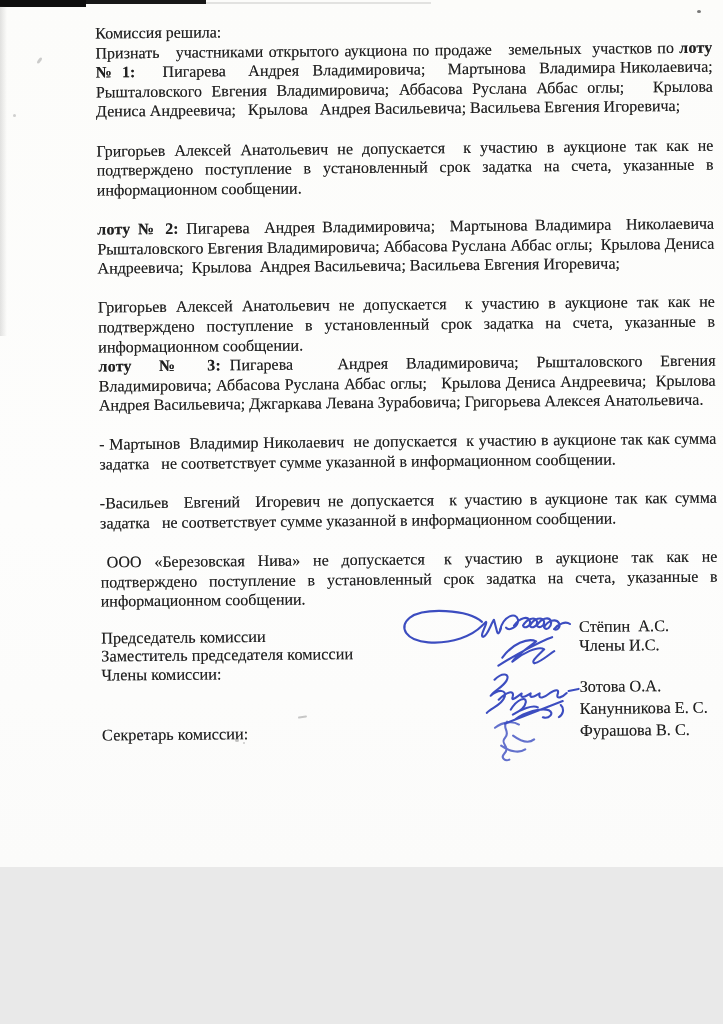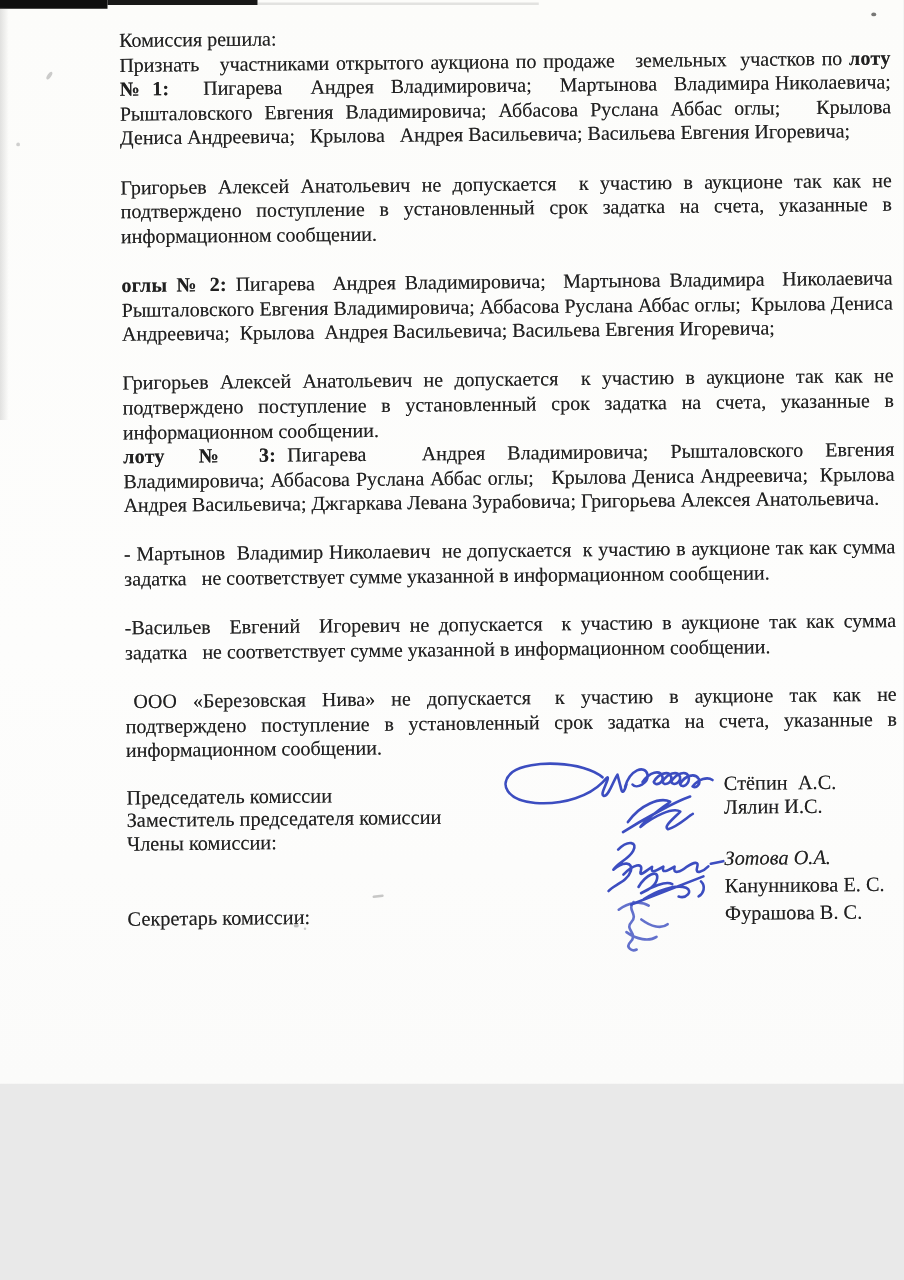--- a/index.html
+++ b/index.html
@@ -44,21 +44,21 @@
   .sig-block { position: relative; height: 215px; margin-top: 3px; }
   .role, .name {
     position: absolute;
     font-size: 16.3px; line-height: 19px;
     white-space: pre;
     text-shadow: 0 0 .35px rgba(25,25,25,.5);
   }
   .name { left: 478px; }
   .role { left: 0; }
   .r1 { top: 14px; }  .r2 { top: 32px; }  .r3 { top: 51px; }  .r4 { top: 111px; }
-  .n1 { top: 7px;  }  .n2 { top: 26px; }  .n3 { top: 67px; font-style: italic; }  .n4 { top: 89px; }  .n5 { top: 111px; }
+  .n1 { top: 7px;  }  .n2 { top: 26px; }  .n3 { top: 67px; }  .n4 { top: 89px; }  .n5 { top: 111px; }
 
   .sig-svg { position: absolute; left: 293px; top: -31px; width: 215px; height: 190px; }
   .sig-svg path { fill: none; stroke-width: 2.1; stroke-linecap: round; stroke-linejoin: round; }
   .ink-light { opacity: .8; }
 </style>
 </head>
 <body>
 
 <div class="sheet">
 
@@ -67,21 +67,21 @@
   <div class="bar-c"></div>
   <div class="edge-left"></div>
 
   <div class="content">
     <p class="para"><span>Комиссия решила:</span></p>
 
     <p class="para"><span>Признать   участниками открытого аукциона по продаже   земельных  участков по </span><span class="b">лоту  №  1:</span><span>      Пигарева     Андрея   Владимировича;     Мартынова   Владимира Николаевича; Рышталовского Евгения Владимировича; Аббасова Руслана Аббас оглы;   Крылова Дениса Андреевича;   Крылова   Андрея Васильевича; Васильева Евгения Игоревича;</span></p>
 
     <p class="para mt">Григорьев Алексей Анатольевич не допускается  к участию в аукционе так как не подтверждено  поступление  в  установленный  срок  задатка  на  счета,  указанные  в информационном сообщении.</p>
 
-    <p class="para mt"><span class="b">оглы № 2:</span><span> Пигарева  Андрея Владимировича;  Мартынова Владимира  Николаевича Рышталовского Евгения Владимировича; Аббасова Руслана Аббас оглы;  Крылова Дениса Андреевича;  Крылова  Андрея Васильевича; Васильева Евгения Игоревича;</span></p>
+    <p class="para mt"><span class="b">лоту № 2:</span><span> Пигарева  Андрея Владимировича;  Мартынова Владимира  Николаевича Рышталовского Евгения Владимировича; Аббасова Руслана Аббас оглы;  Крылова Дениса Андреевича;  Крылова  Андрея Васильевича; Васильева Евгения Игоревича;</span></p>
 
     <p class="para mt">Григорьев Алексей Анатольевич не допускается  к участию в аукционе так как не подтверждено  поступление  в  установленный  срок  задатка  на  счета,  указанные  в информационном сообщении.</p>
 
     <p class="para"><span class="b">лоту   №   3:</span><span> Пигарева     Андрея  Владимировича;  Рышталовского  Евгения Владимировича; Аббасова Руслана Аббас оглы;   Крылова Дениса Андреевича;  Крылова  Андрея Васильевича; Джгаркава Левана Зурабовича; Григорьева Алексея Анатольевича.</span></p>
 
     <p class="para mt">- Мартынов  Владимир Николаевич  не допускается  к участию в аукционе так как сумма задатка   не соответствует сумме указанной в информационном сообщении.</p>
 
     <p class="para mt">-Васильев  Евгений  Игоревич не допускается  к участию в аукционе так как сумма задатка   не соответствует сумме указанной в информационном сообщении.</p>
 
     <p class="para mt"> ООО  «Березовская  Нива»  не  допускается   к  участию  в  аукционе  так  как  не подтверждено  поступление  в  установленный  срок  задатка  на  счета,  указанные  в информационном сообщении.</p>
@@ -95,21 +95,21 @@
       <svg class="sig-svg" viewBox="0 0 215 190">
         <path d="M88,42 C74,29 30,27 16,37 C4,47 12,60 34,62 C58,64 78,56 88,46 C91,43 93,40 92,44 C90,50 86,56 89,57 C93,57 97,44 100,40 L103,52 C104,56 106,52 107,48" stroke="#3c4dc0"></path>
         <path d="M106,50 C110,36 122,32 124,40 C125,47 115,52 112,48 M120,46 C126,38 134,36 136,42 C137,47 130,50 129,46 C133,39 141,37 143,42 C144,47 137,50 136,46 C140,39 148,37 150,42 C151,47 144,50 143,46 C147,39 155,37 157,42 C158,48 152,52 150,48 C154,41 162,39 165,44 C167,48 163,52 160,50 C165,44 172,42 176,45" stroke="#3c4dc0"></path>
         <path d="M108,78 C118,64 134,58 142,62 C134,68 122,76 118,82 C128,74 144,66 150,70 C144,76 136,82 140,84 C148,82 156,74 160,72 M104,86 C120,76 146,62 158,58" stroke="#3c4dc0"></path>
         <path d="M100,100 C108,92 116,94 112,101 C108,108 100,110 96,116 C104,109 112,110 110,117 C107,126 96,128 92,133 M104,120 C112,112 120,110 118,117 C116,123 122,117 127,114 C125,120 131,117 136,114 C134,120 140,117 145,114 C143,121 150,118 155,114 C160,111 165,109 163,115 C161,121 168,118 172,114 M174,112 L184,110" stroke="#3c4dc0"></path>
         <path d="M116,130 C122,120 132,116 131,123 C130,130 122,133 118,135 C126,130 138,125 143,128 M120,140 C130,133 146,128 154,131 C160,134 154,140 148,138 M110,144 L168,122 M166,126 C170,130 168,136 164,138" stroke="#3c4dc0"></path>
         <path class="ink-light" d="M112,142 C106,148 116,152 110,158 C104,164 116,167 109,174 C105,178 110,182 114,180 M100,148 C108,142 118,141 124,145 M118,156 C126,162 134,164 139,160 M106,166 C114,172 124,174 130,170" stroke="#3c4dc0"></path>
       </svg>
 
       <span class="name n1">Стёпин  А.С.</span>
-      <span class="name n2">Лялин И.С.</span>
+      <span class="name n2">Члены И.С.</span>
       <span class="name n3">Зотова О.А.</span>
       <span class="name n4">Канунникова Е. С.</span>
       <span class="name n5">Фурашова В. С.</span>
     </div>
   </div>
 
   <div class="speck" style="left:38px;  top:57px;  width:3px; height:7px; transform:rotate(35deg); opacity:.5;"></div>
   <div class="speck" style="left:13px;  top:114px; width:3px; height:3px; opacity:.45;"></div>
   <div class="speck" style="left:298px; top:716px; width:9px; height:2px; border-radius:2px; transform:rotate(-8deg); opacity:.55;"></div>
   <div class="speck" style="left:235px; top:739px; width:4px; height:3px; opacity:.6;"></div>

